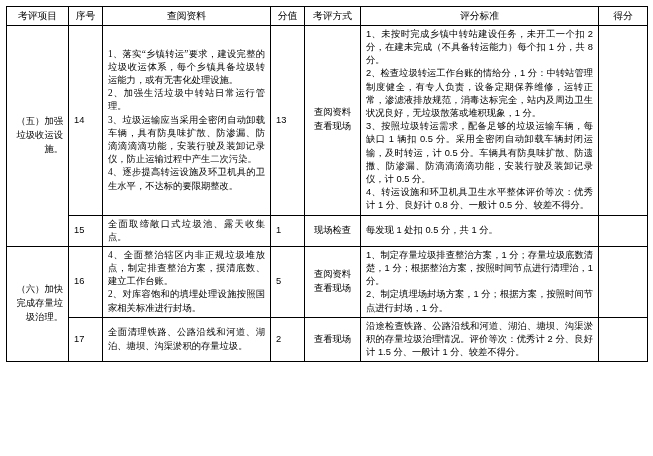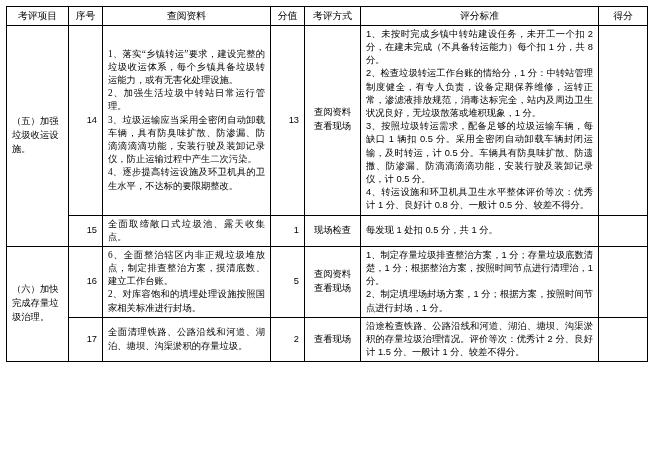--- a/index.html
+++ b/index.html
@@ -41,23 +41,23 @@
     padding: 4px 2px;
   }
   .col-item   { width: 62px; }
   .col-no     { width: 34px; }
   .col-cont   { width: 168px; }
   .col-score  { width: 34px; }
   .col-method { width: 56px; }
   .col-std    { width: 238px; }
   .col-get    { width: 49px; }
 
-  .c-center { text-align: right; }
+  .c-center { text-align: left; }
   .cell-item {
-    text-align: left;
+    text-align: right;
     line-height: 1.5;
   }
   .cell-content {
     text-align: justify;
     text-justify: inter-ideograph;
     padding: 3px 4px;
     font-family: Liberation Serif, serif;
   }
   .cell-std {
     text-align: justify;
@@ -136,21 +136,21 @@
             <p class="line">每发现 1 处扣 0.5 分，共 1 分。</p>
           </td>
         <td class="c-center"></td>
       </tr>
       <tr>
         <td class="cell-item" rowspan="2">
             <p class="line">（六）加快完成存量垃圾治理。</p>
           </td>
         <td class="c-center">16</td>
         <td class="cell-content">
-            <p class="line">6、全面整治辖区内非正规垃圾堆放点，制定排查整治方案，摸清底数、建立工作台账。</p>
+            <p class="line">4、全面整治辖区内非正规垃圾堆放点，制定排查整治方案，摸清底数、建立工作台账。</p>
             <p class="line">2、对库容饱和的填埋处理设施按照国家相关标准进行封场。</p>
           </td>
         <td class="c-center">5</td>
         <td class="cell-method">
             <p class="line">查阅资料</p>
             <p class="line">查看现场</p>
           </td>
         <td class="cell-std">
             <p class="line">1、制定存量垃圾排查整治方案，1 分；存量垃圾底数清楚，1 分；根据整治方案，按照时间节点进行清理治，1 分。</p>
             <p class="line">2、制定填埋场封场方案，1 分；根据方案，按照时间节点进行封场，1 分。</p>

